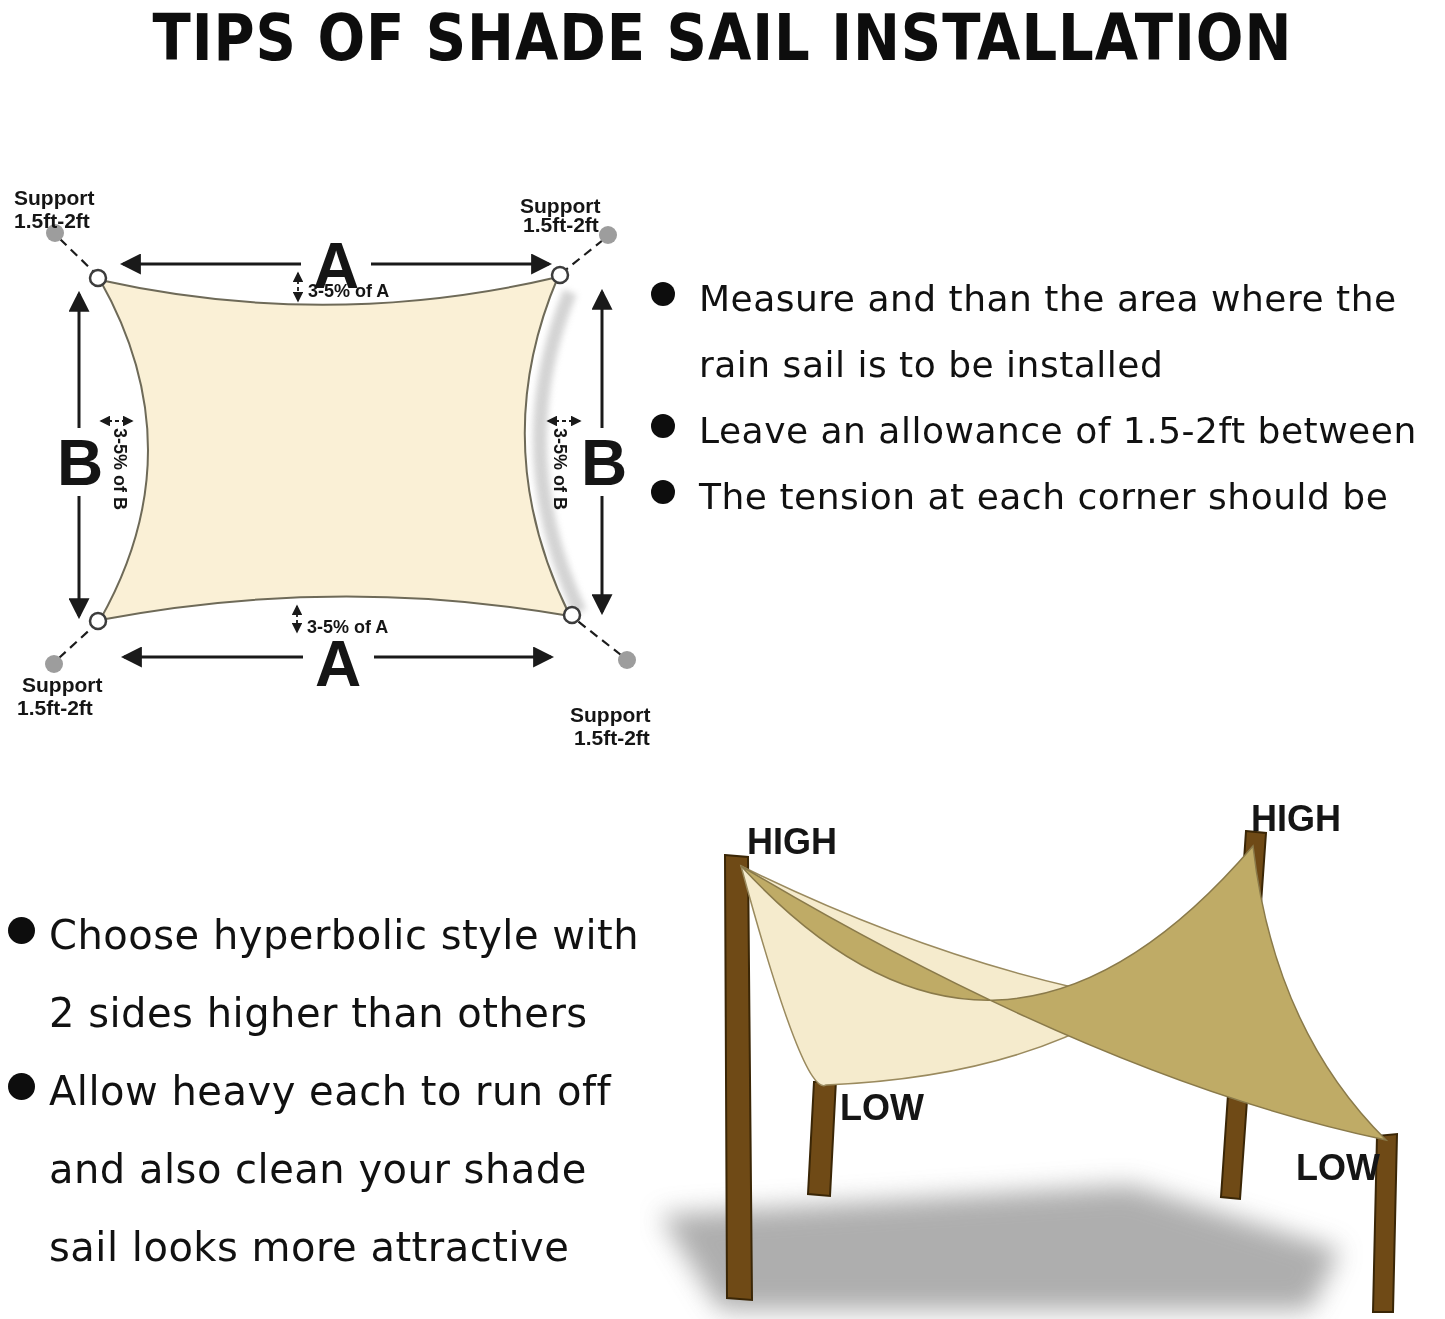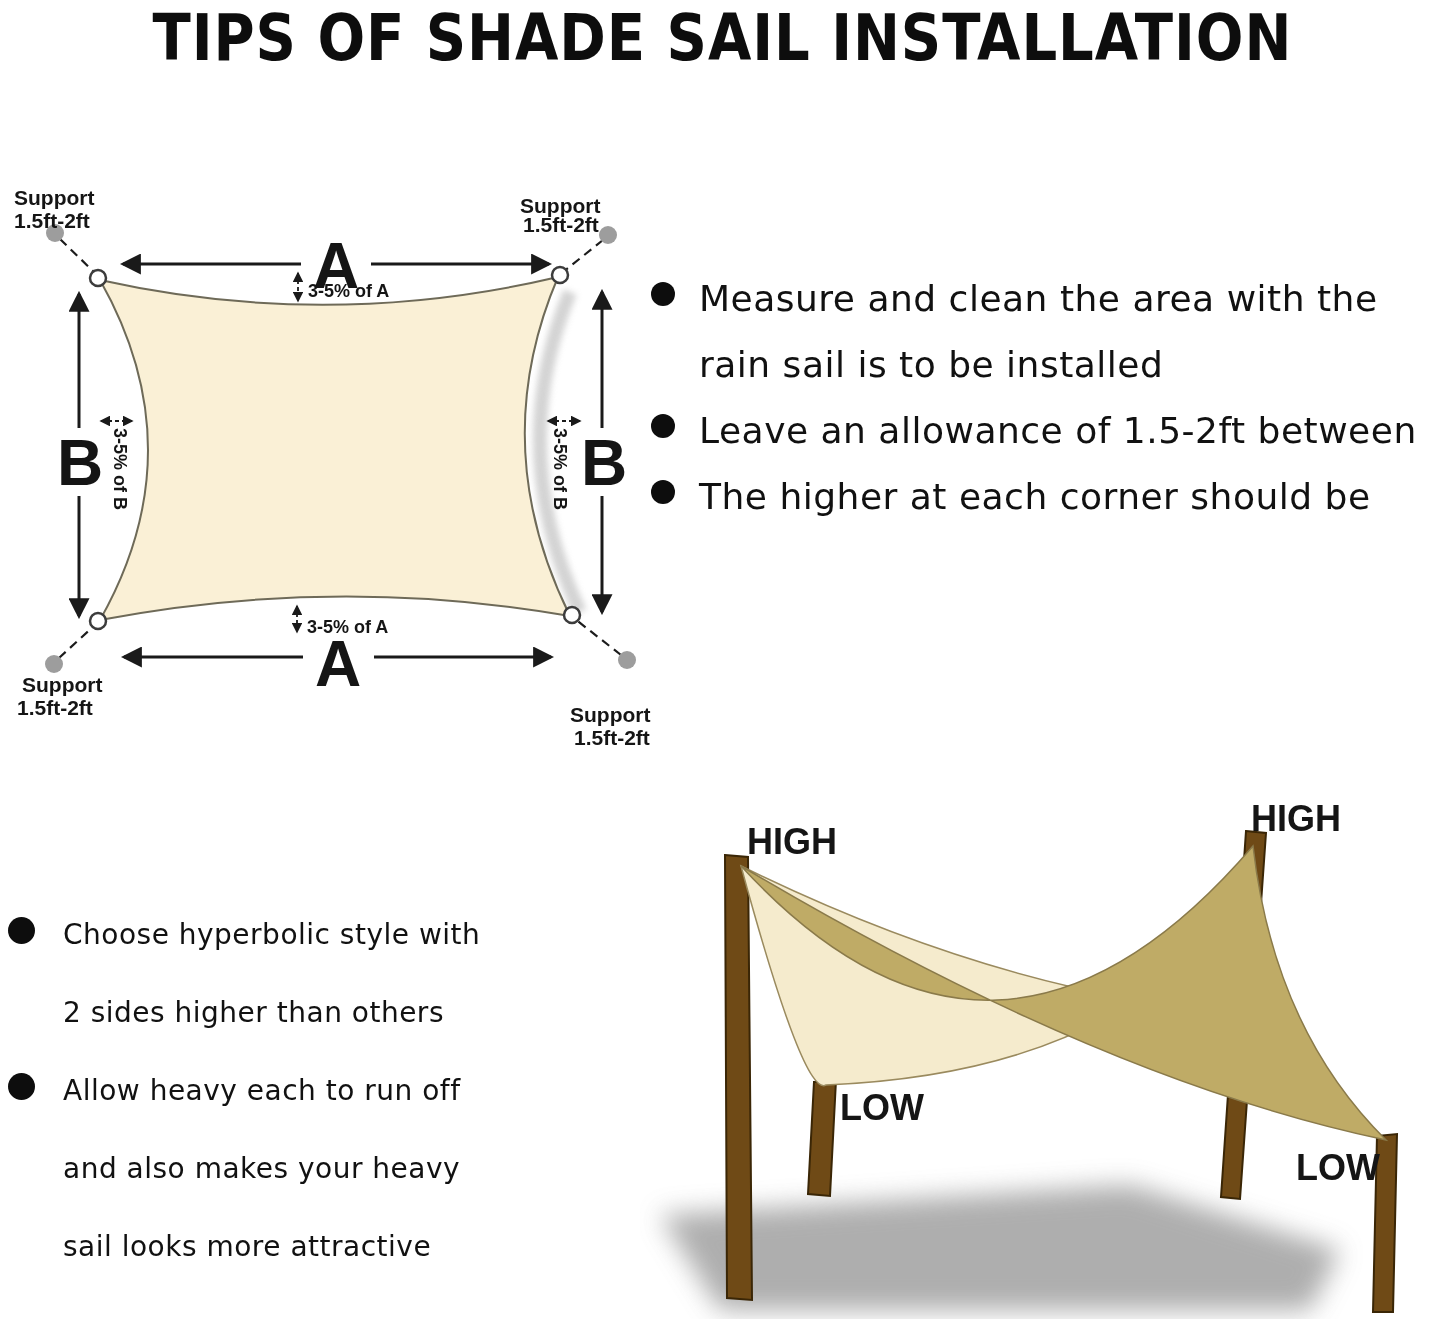--- a/index.html
+++ b/index.html
@@ -11,21 +11,21 @@
   .svg-abs{position:absolute;}
   
   .tips{position:absolute;}
   .tip-item{display:flex;align-items:flex-start;}
   .dot{border-radius:50%;background:#0d0d0d;flex:none;}
   .tips-right{left:651px;top:266px;width:800px;}
   .tips-right .dot{width:24px;height:24px;margin-top:16px;margin-right:24px;}
   .tips-right .tip-line{font-size:36px;line-height:66px;letter-spacing:.5px;white-space:nowrap;}
   .tips-left{left:8px;top:896px;width:640px;}
   .tips-left .dot{width:27px;height:27px;margin-top:21px;margin-right:14px;}
-  .tips-left .tip-line{font-size:28px;line-height:78px;letter-spacing:.5px;white-space:nowrap;margin-left:14px;}
+  .tips-left .tip-line{font-size:40px;line-height:78px;letter-spacing:.5px;white-space:nowrap;}
   
   text{fill:#151515;}
   .sup{font:bold 21px "Liberation Sans",sans-serif;}
   .dim{font:900 64px "Liberation Sans",sans-serif;}
   .sag{font:bold 18px "Liberation Sans",sans-serif;}
   .lbl{font:600 36px "Liberation Sans",sans-serif;}
   .shadow-blur{filter:blur(13px);}
   .edge-blur{filter:blur(3px);}
 </style>
 </head>
@@ -106,51 +106,51 @@
   <text class="sag" x="308" y="137">3-5% of A</text>
   <text class="sag" x="307" y="473">3-5% of A</text>
   <text class="sag" x="118" y="272" transform="rotate(90 118 268)">3-5% of B</text>
   <text class="sag" x="558" y="272" transform="rotate(90 558 268)">3-5% of B</text>
 </svg>
 
 <div class="tips tips-right">
   <div class="tip-item">
     <span class="dot"></span>
     <div>
-      <div class="tip-line">Measure and clean the area with the</div>
+      <div class="tip-line">Measure and than the area where the</div>
       <div class="tip-line">rain sail is to be installed</div>
     </div>
   </div>
   <div class="tip-item">
     <span class="dot"></span>
     <div>
       <div class="tip-line">Leave an allowance of 1.5-2ft between</div>
     </div>
   </div>
   <div class="tip-item">
     <span class="dot"></span>
     <div>
-      <div class="tip-line">The higher at each corner should be</div>
+      <div class="tip-line">The tension at each corner should be</div>
     </div>
   </div>
 </div>
 
 <div class="tips tips-left">
   <div class="tip-item">
     <span class="dot"></span>
     <div>
       <div class="tip-line">Choose hyperbolic style with</div>
       <div class="tip-line">2 sides higher than others</div>
     </div>
   </div>
   <div class="tip-item">
     <span class="dot"></span>
     <div>
       <div class="tip-line">Allow heavy each to run off</div>
-      <div class="tip-line">and also makes your heavy</div>
+      <div class="tip-line">and also clean your shade</div>
       <div class="tip-line">sail looks more attractive</div>
     </div>
   </div>
 </div>
 
 <svg class="svg-abs" style="left:640px;top:780px" width="805" height="539" viewBox="0 0 805 539">
 
   <polygon points="20,435 490,405 700,470 670,530 80,530" fill="#8F8F8F" opacity="0.72" class="shadow-blur"></polygon>
 
   <g stroke="#3a2606" stroke-width="2">

